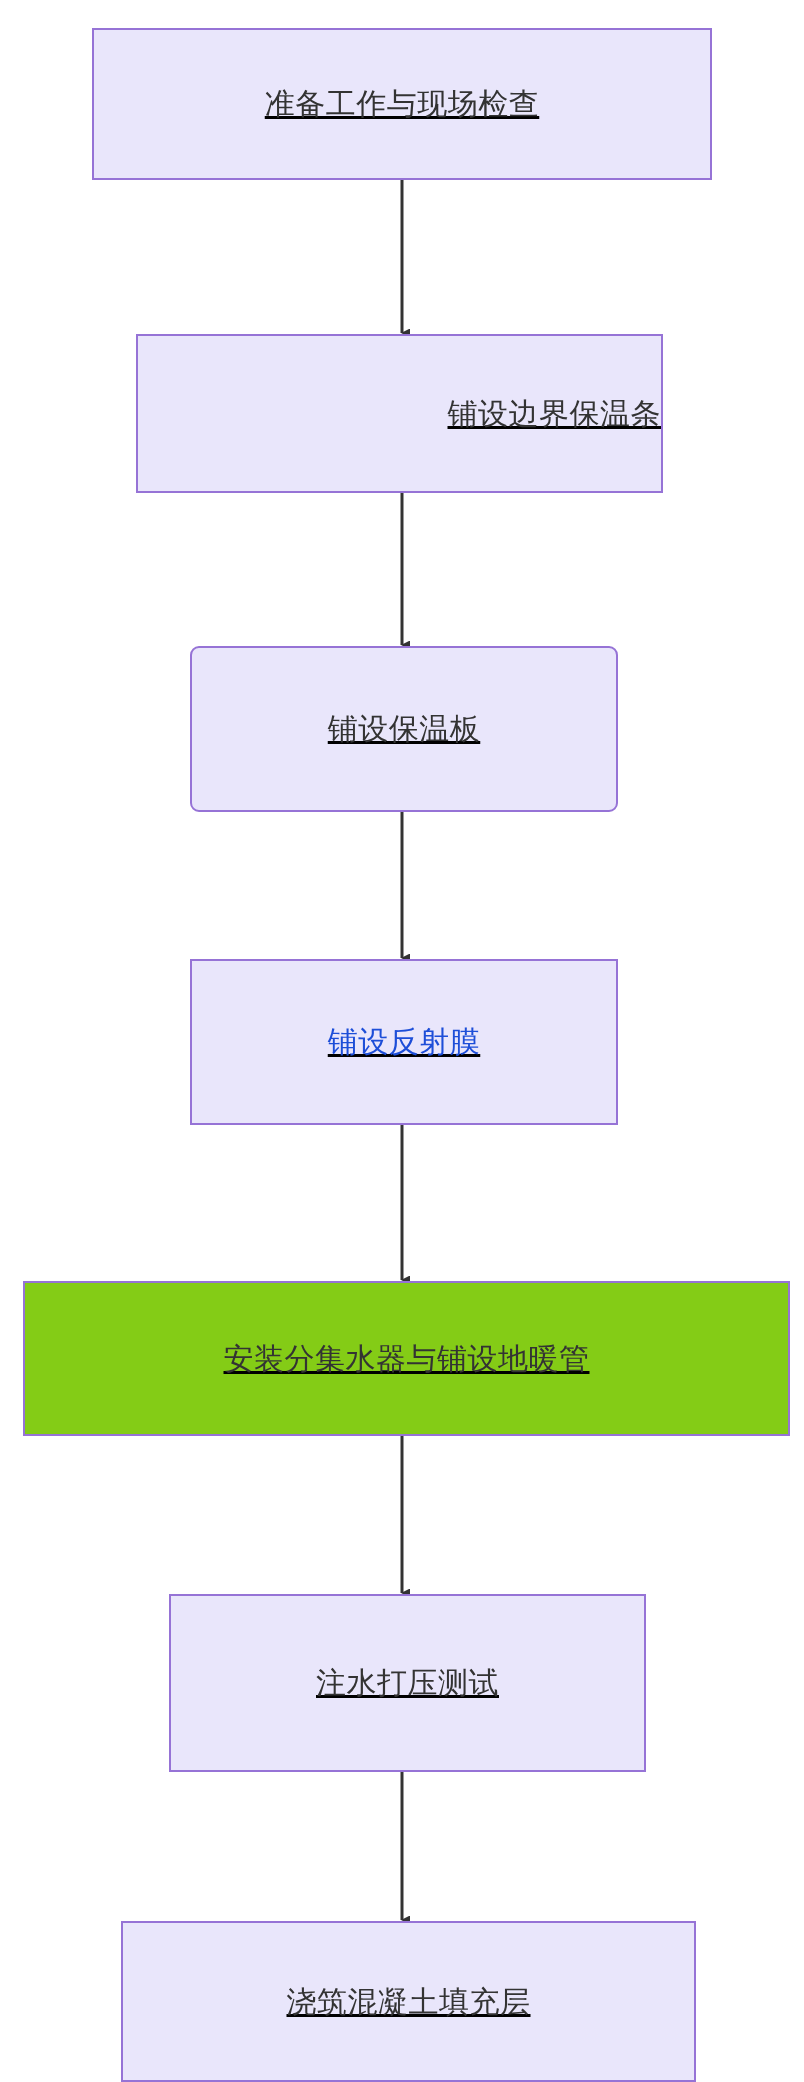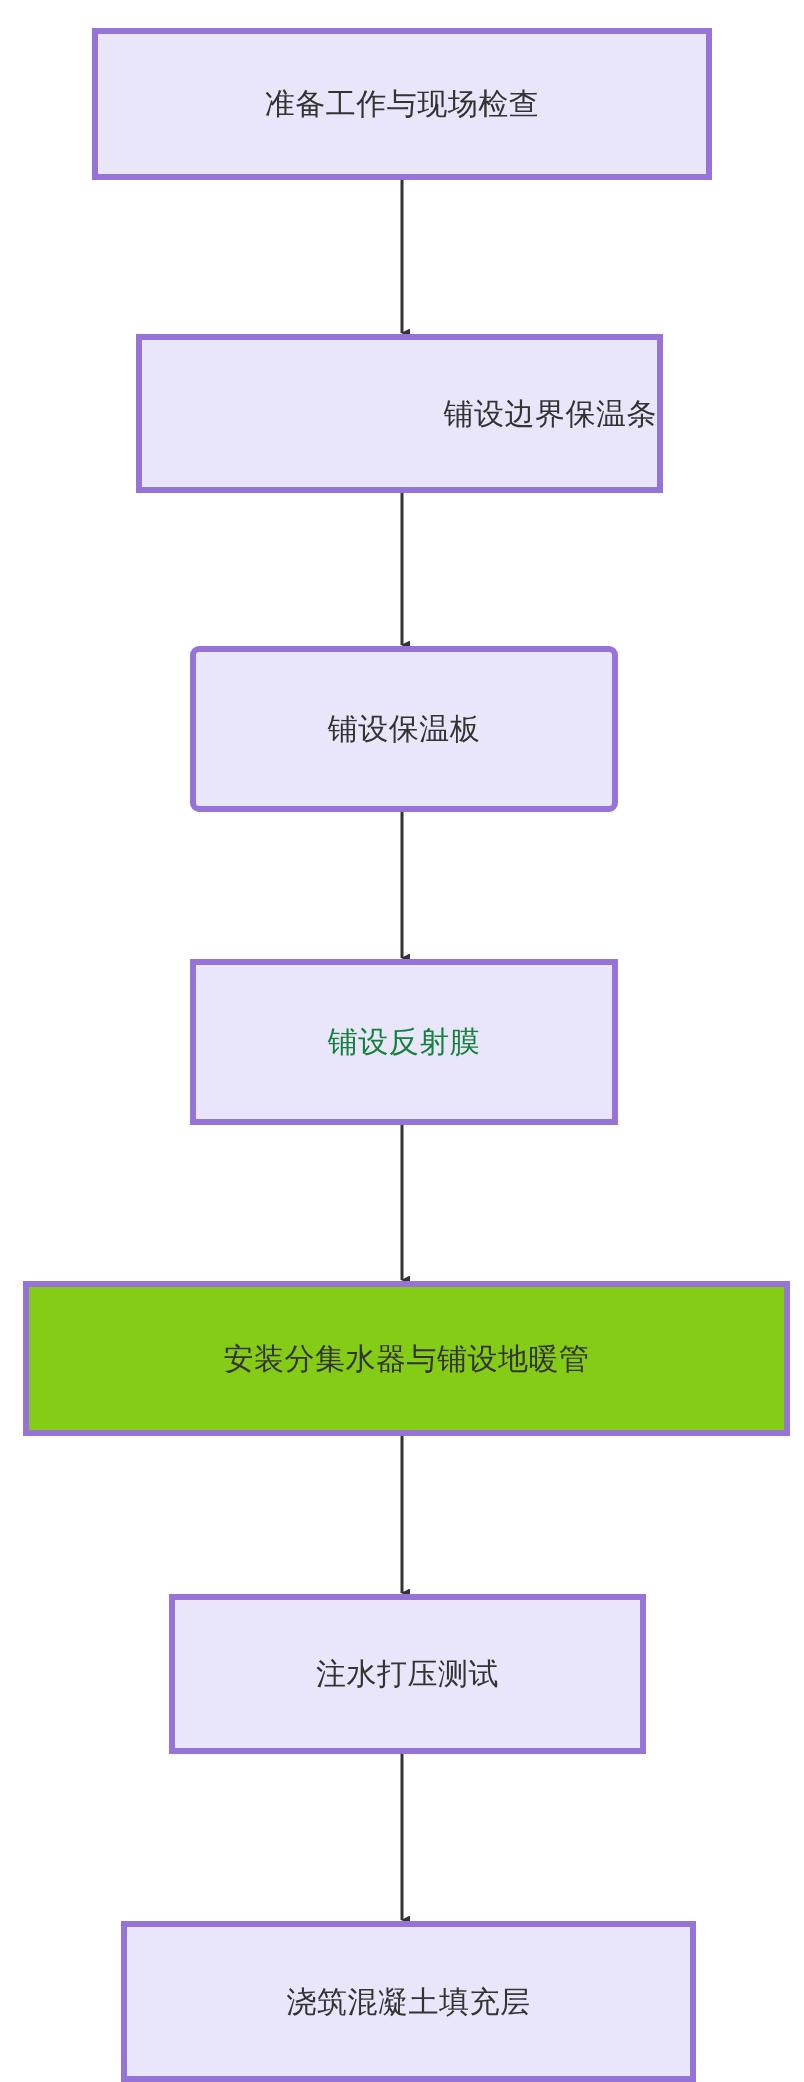--- a/index.html
+++ b/index.html
@@ -23,22 +23,23 @@
     height: 2082px;
     pointer-events: none;
   }
   .flow-node {
     position: absolute;
     box-sizing: border-box;
     display: flex;
     align-items: center;
     justify-content: center;
     background: #e9e6fb;
-    border: 6px solid #ec4899;
+    border: 2px solid #ec4899;
     border-radius: 0px;
+    text-decoration: underline;
   }
   .flow-node-label {
     color: #333333;
     font-size: 30px;
     line-height: 1.2;
     letter-spacing: 0.5px;
     white-space: nowrap;
     text-align: center;
     font-weight: 400;
   }
@@ -70,28 +71,28 @@
 
   <div class="flow-node" style="left: 136px; top: 334px; width: 527px; height: 159px; background: rgb(233, 230, 251); border-color: rgb(150, 115, 214); justify-content: flex-end;">
     <span class="flow-node-label" style="color: rgb(51, 51, 51);">铺设边界保温条</span>
   </div>
 
   <div class="flow-node" style="left: 190px; top: 646px; width: 428px; height: 166px; background: rgb(233, 230, 251); border-color: rgb(150, 115, 214); border-radius: 9px;">
     <span class="flow-node-label" style="color: rgb(51, 51, 51);">铺设保温板</span>
   </div>
 
   <div class="flow-node" style="left: 190px; top: 959px; width: 428px; height: 166px; background: rgb(233, 230, 251); border-color: rgb(150, 115, 214);">
-    <span class="flow-node-label" style="color: #15803d;">铺设反射膜</span>
+    <span class="flow-node-label" style="color: #1d4ed8;">铺设反射膜</span>
   </div>
 
   <div class="flow-node" style="left: 23px; top: 1281px; width: 767px; height: 155px; background: #84cc16; border-color: rgb(150, 115, 214);">
     <span class="flow-node-label" style="color: rgb(51, 51, 51);">安装分集水器与铺设地暖管</span>
   </div>
 
-  <div class="flow-node" style="left: 169px; top: 1594px; width: 477px; height: 160px; background: rgb(233, 230, 251); border-color: rgb(150, 115, 214);">
+  <div class="flow-node" style="left: 169px; top: 1594px; width: 477px; height: 178px; background: rgb(233, 230, 251); border-color: rgb(150, 115, 214);">
     <span class="flow-node-label" style="color: rgb(51, 51, 51);">注水打压测试</span>
   </div>
 
   <div class="flow-node" style="left: 121px; top: 1921px; width: 575px; height: 161px; background: rgb(233, 230, 251); border-color: rgb(150, 115, 214);">
     <span class="flow-node-label" style="color: rgb(51, 51, 51);">浇筑混凝土填充层</span>
   </div>
 
 </div>
 
 </body></html>

